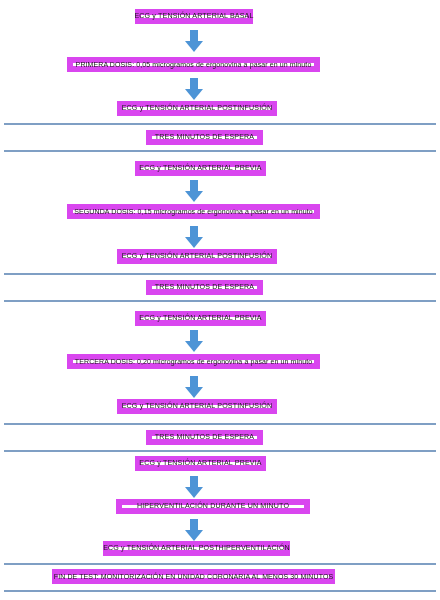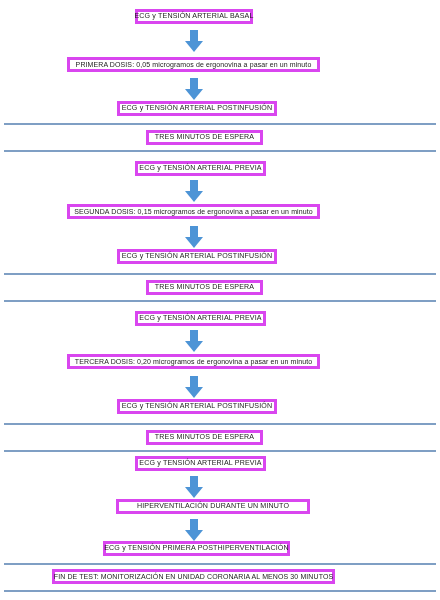--- a/index.html
+++ b/index.html
@@ -21,21 +21,21 @@
     width: 440px;
     height: 600px;
     box-sizing: border-box;
     background: #ffffff;
   }
 
   
   .node {
     position: absolute;
     box-sizing: border-box;
-    border: 3px solid #d946ef;
+    border: 6px solid #d946ef;
     background: #ffffff;
     color: #1c1c1c;
     font-size: 7.1px;
     line-height: 1;
     letter-spacing: 0.15px;
     text-align: center;
     white-space: nowrap;
     display: flex;
     align-items: center;
     justify-content: center;
@@ -160,21 +160,21 @@
     <span class="head"></span>
   </div>
 
   <div class="node" style="left:116px; top:499px; width:194px;">HIPERVENTILACIÓN DURANTE UN MINUTO</div>
 
   <div class="arrow" style="left:185px; top:519px;">
     <span class="shaft"></span>
     <span class="head"></span>
   </div>
 
-  <div class="node" style="left:103px; top:541px; width:187px;">ECG y TENSIÓN PRIMERA POSTHIPERVENTILACIÓN</div>
+  <div class="node" style="left:103px; top:541px; width:187px;">ECG y TENSIÓN ARTERIAL POSTHIPERVENTILACIÓN</div>
 
   <div class="sep" style="top:563px;"></div>
 
   <div class="node wide" style="left:52px; top:569px; width:283px;">FIN DE TEST: MONITORIZACIÓN EN UNIDAD CORONARIA AL MENOS 30 MINUTOS</div>
 
   <div class="sep" style="top:590px;"></div>
 
 </div>
 
 </body></html>

